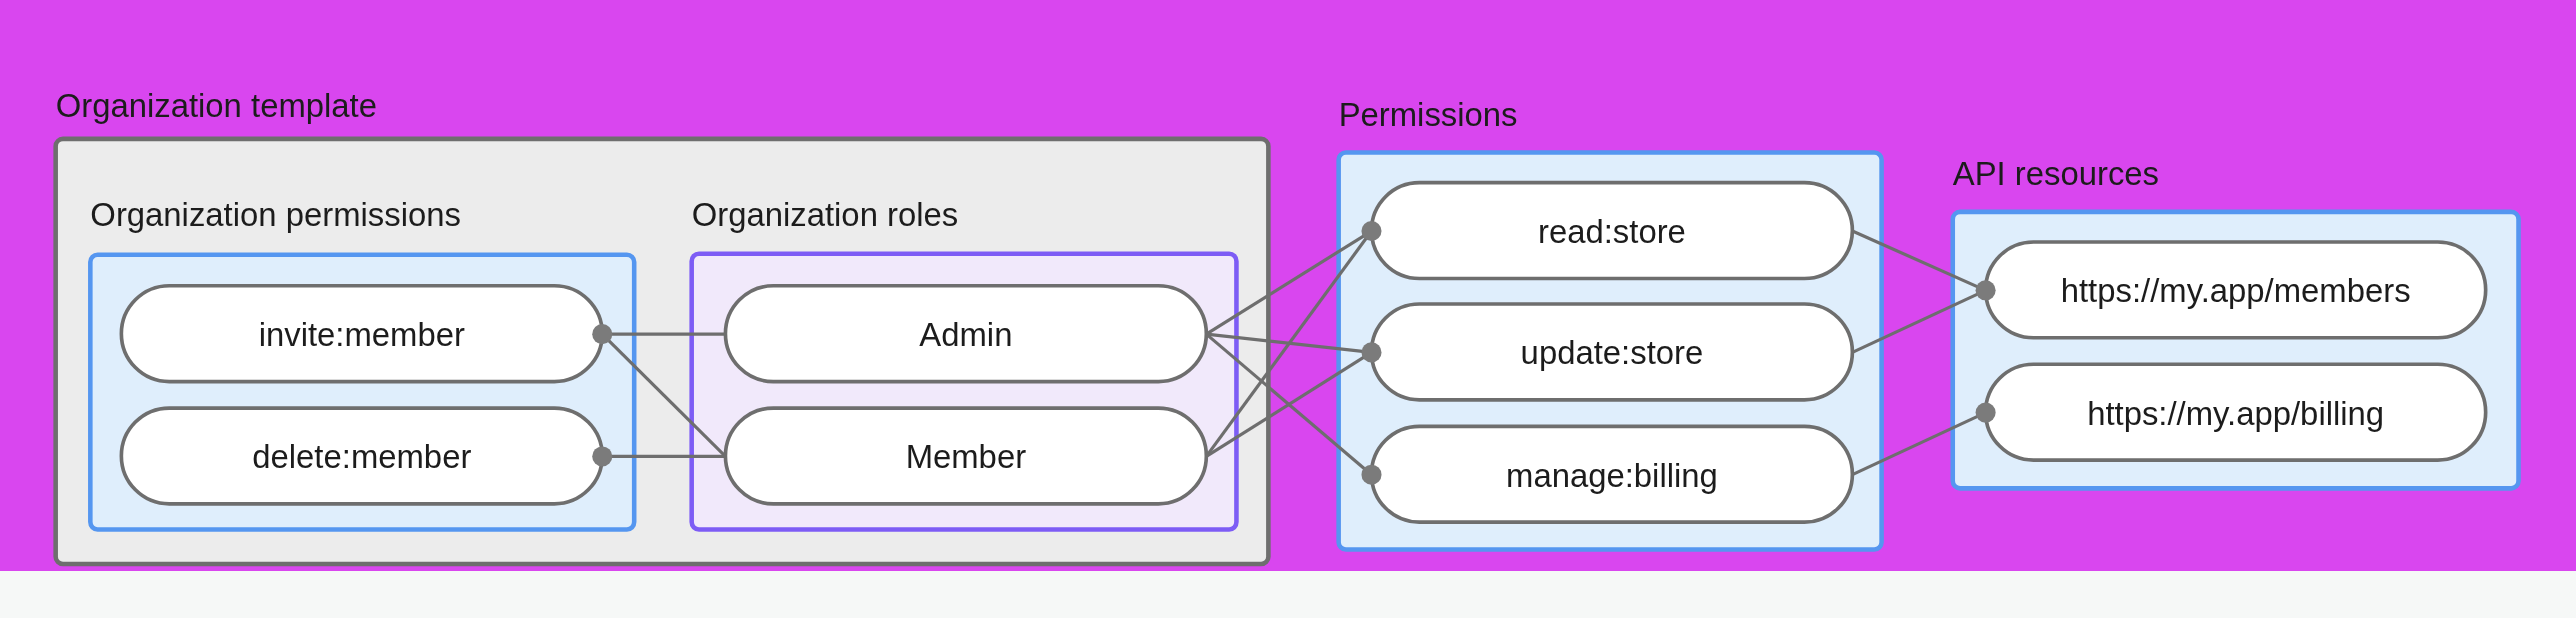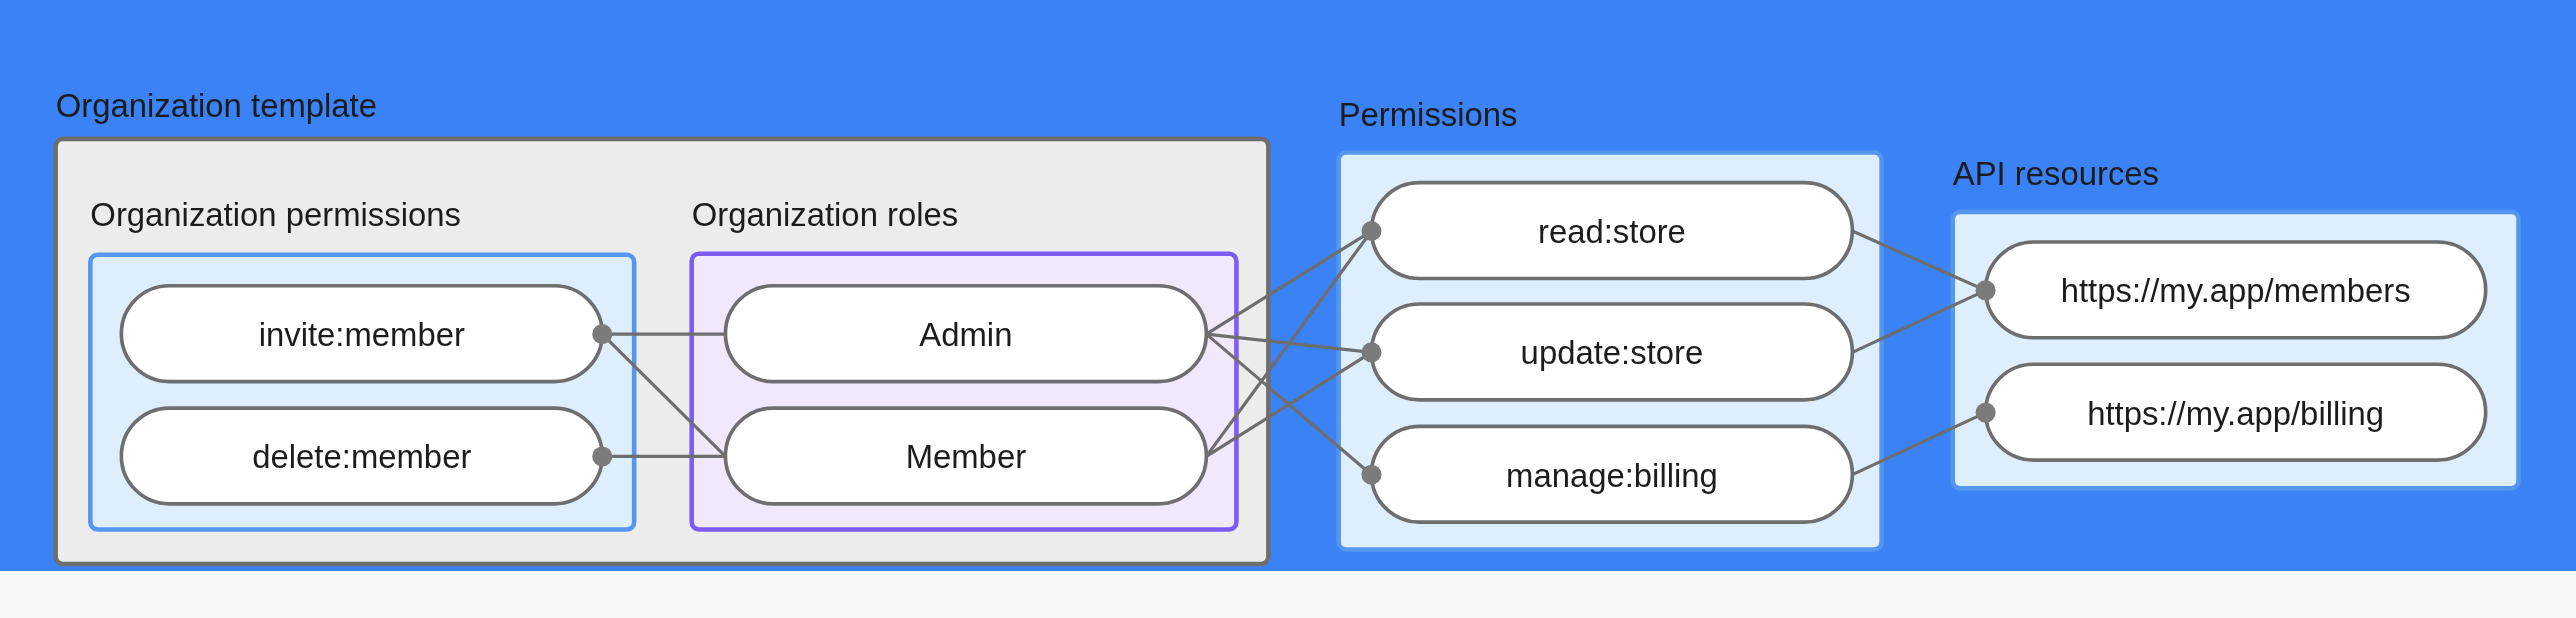--- a/index.html
+++ b/index.html
@@ -10,21 +10,21 @@
   body {
     width: 2576px;
     height: 619px;
     font-family: "Liberation Sans", sans-serif;
     overflow: hidden;
   }
   #diagram-root {
     position: relative;
     width: 2576px;
     height: 571px;
-    background: #3b82f6;
+    background: #d946ef;
   }
   svg.canvas {
     position: absolute;
     top: 0;
     left: 0;
     width: 2576px;
     height: 619px;
   }
   .group-title {
     font-size: 36px;

